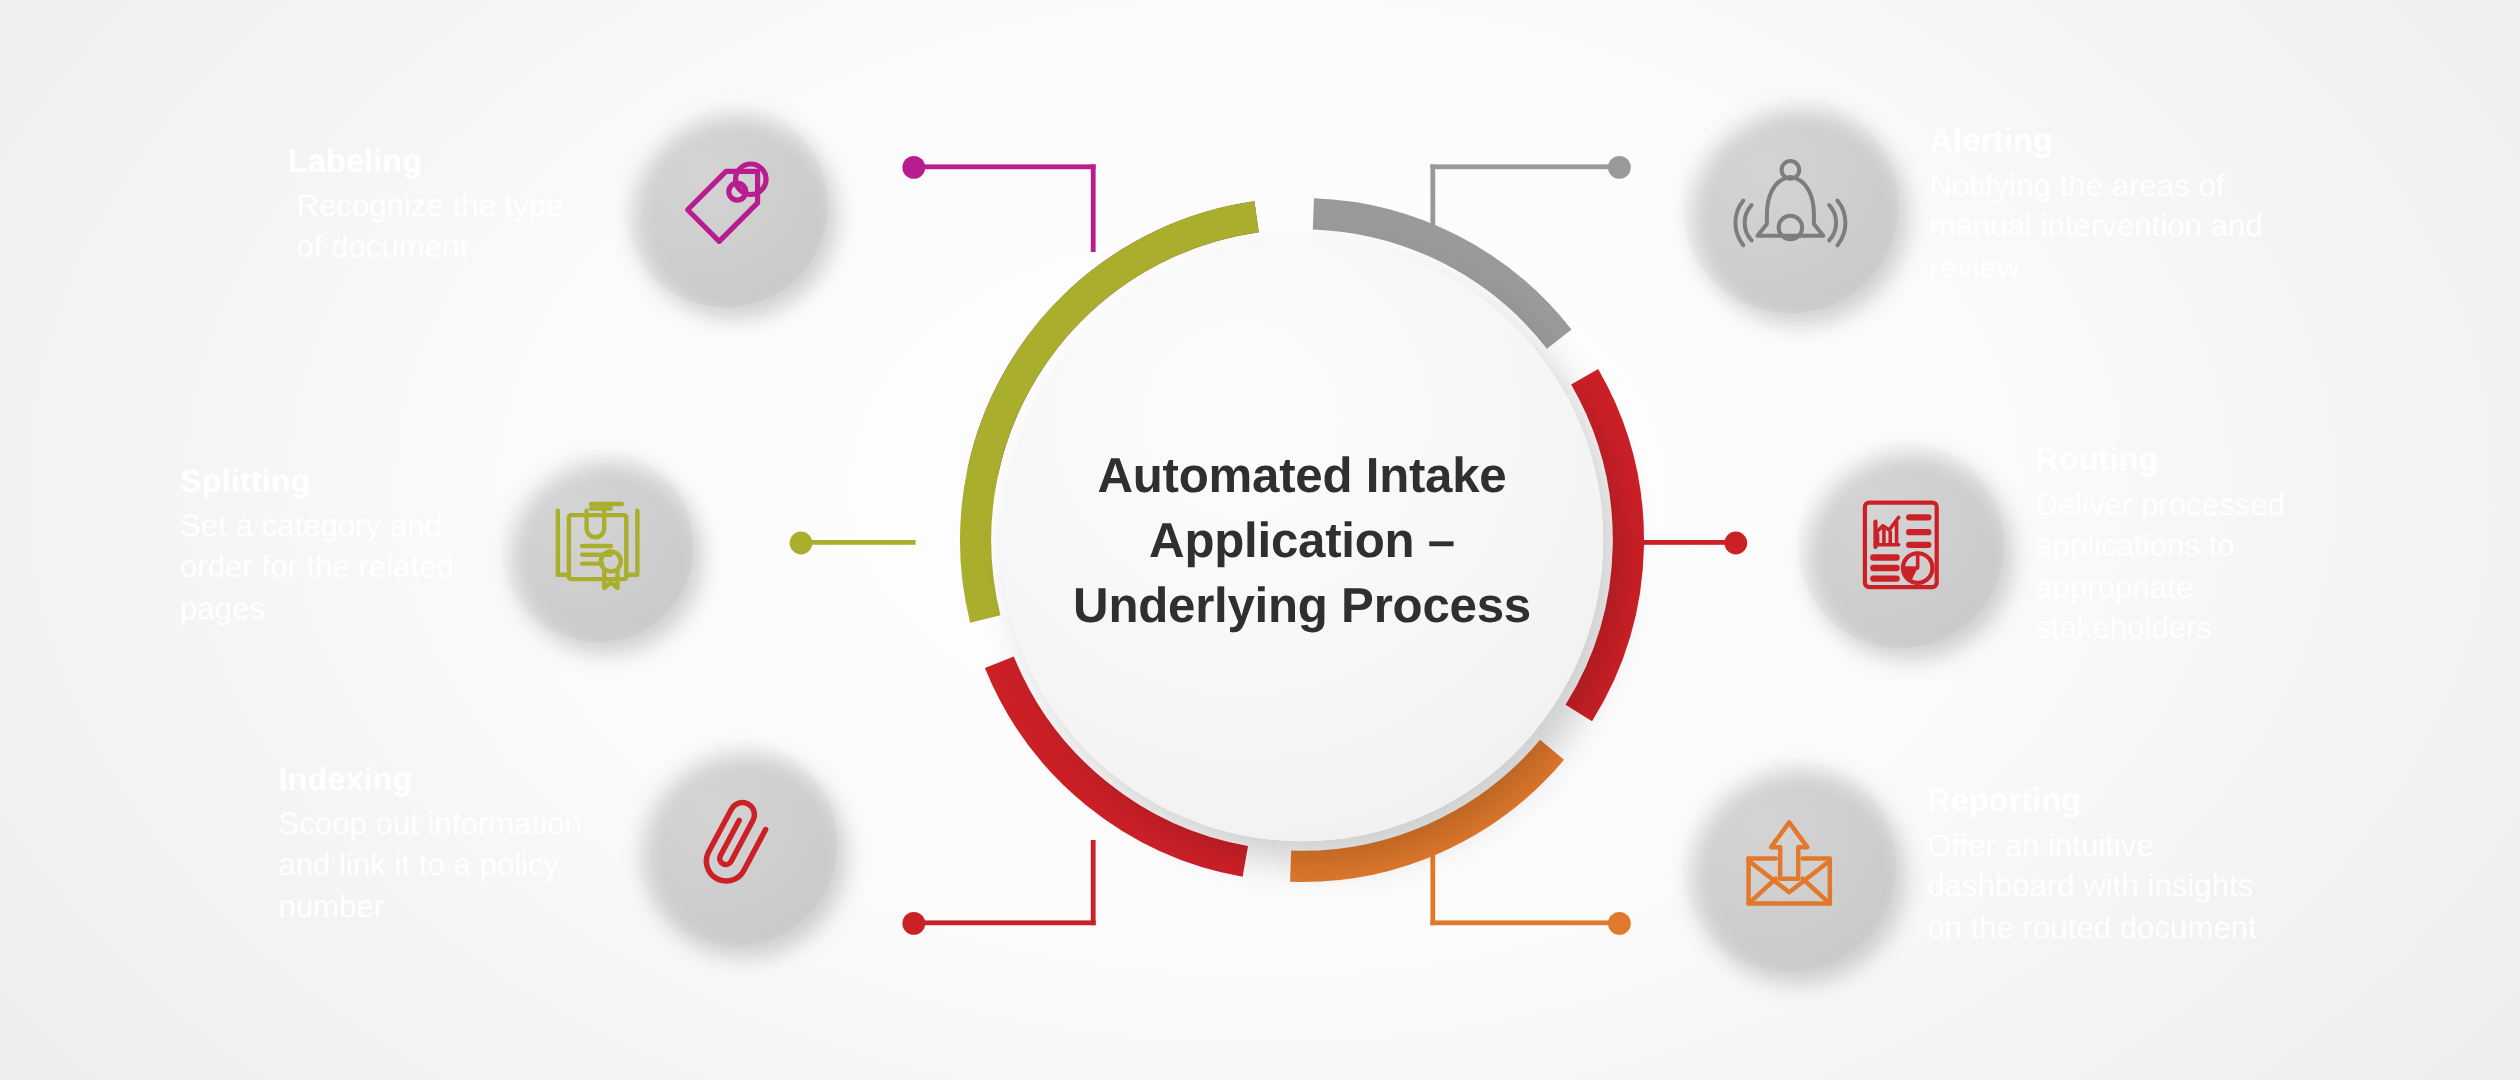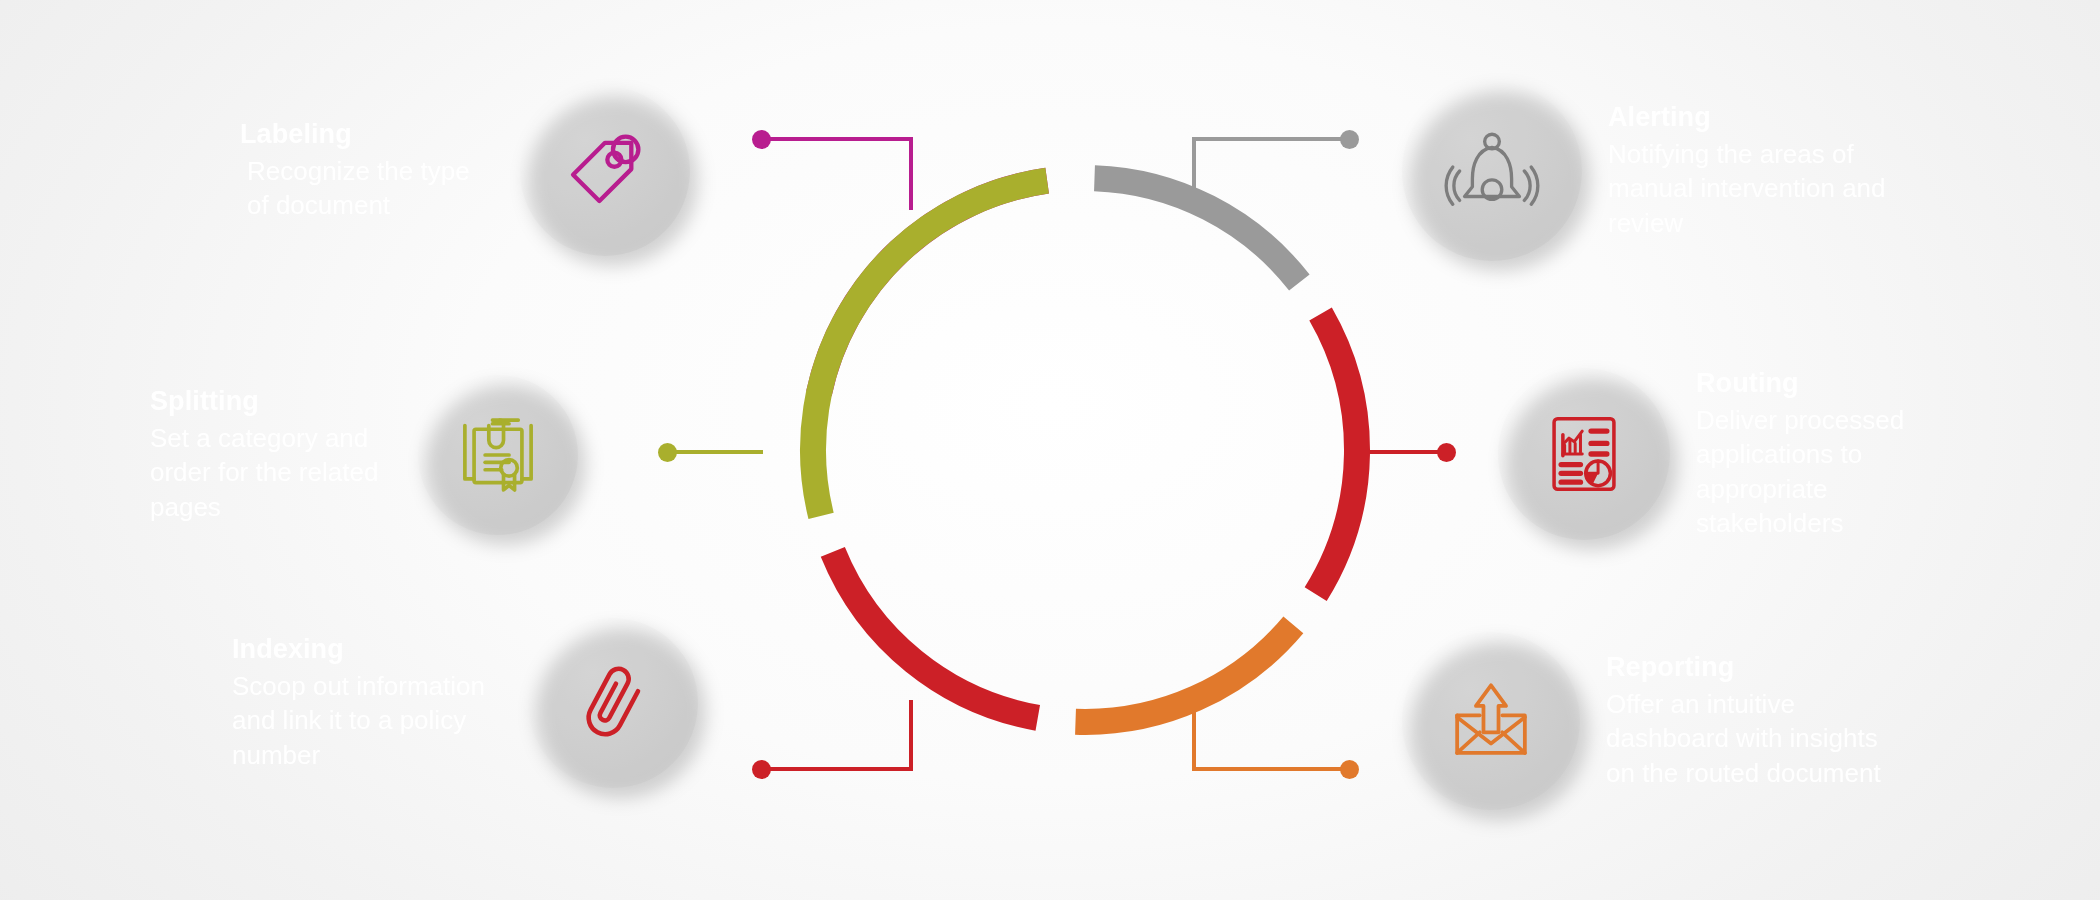--- a/index.html
+++ b/index.html
@@ -241,20 +241,23 @@
       <g fill="none" stroke-linecap="butt" stroke-width="26">
           <path d="M 28.94,238.45 A 272,272 0 0,1 257.14,25.65" stroke="#bb1d8e" stroke-width="26" fill="none"></path>
           <path d="M 304.49,23.17 A 272,272 0 0,1 509.34,127.54" stroke="#9a9a9a" stroke-width="26" fill="none"></path>
           <path d="M 530.56,159.00 A 272,272 0 0,1 525.67,439.14" stroke="#cc2027" stroke-width="26" fill="none"></path>
           <path d="M 503.36,469.84 A 272,272 0 0,1 285.51,566.83" stroke="#e1792c" stroke-width="26" fill="none"></path>
           <path d="M 247.77,562.87 A 272,272 0 0,1 42.81,396.89" stroke="#cc2027" stroke-width="26" fill="none"></path>
           <path d="M 31.08,360.80 A 272,272 0 0,1 257.14,25.65" stroke="#a9af2d" stroke-width="26" fill="none"></path>
         </g>
     </svg>
 
+    <div id="center-disc">
+      <div id="center-title">Automated Intake Application – Underlying Process</div>
+    </div>
   </div>
 
   <div class="pill" id="pill-labeling">
     <div class="pill-shadow"></div>
     <div class="pill-body"></div>
     <div class="pill-text pill-left-text" style="width:250px;">
       <div class="pill-title">Labeling</div>
       <div class="pill-desc">Recognize the type of document</div>
     </div>
     <div class="icon-circle">

